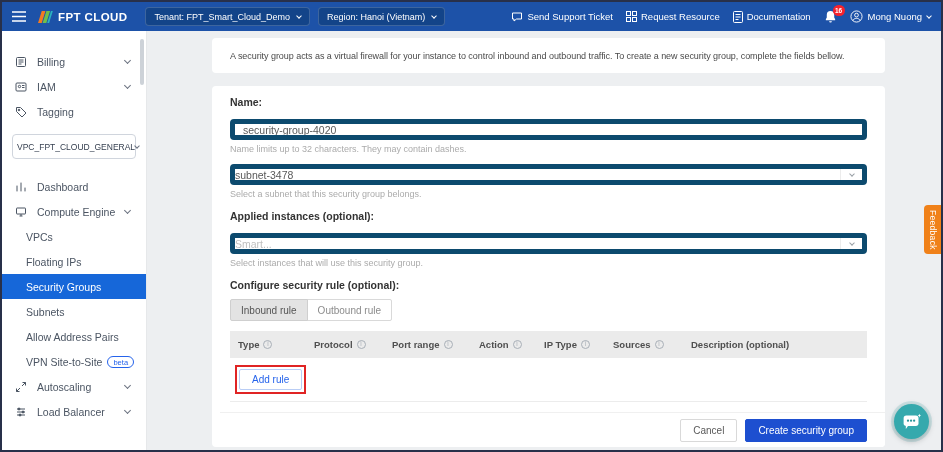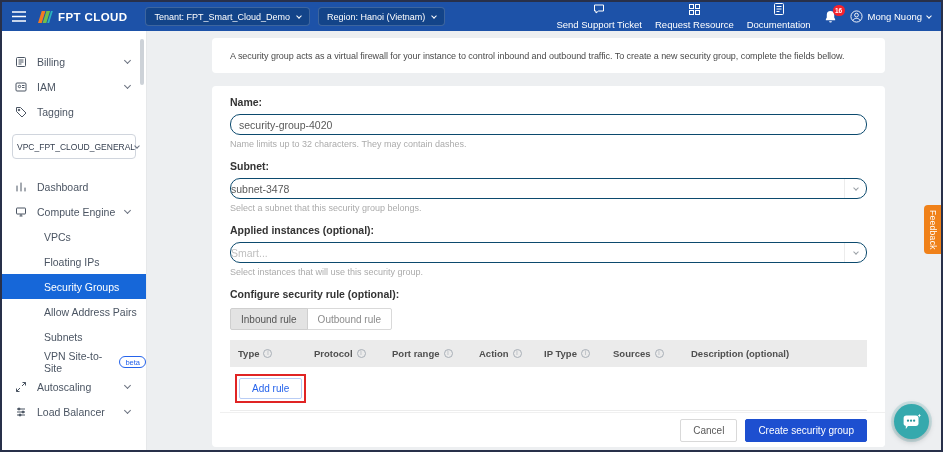--- a/index.html
+++ b/index.html
@@ -10,21 +10,21 @@
   
   .navbar { position:absolute; top:0; left:0; right:0; height:29px; background:var(--navbar,#1d52a8);
             display:flex; align-items:center; color:#fff; padding-right:10px; z-index:5; }
   .hamburger { width:34px; display:flex; justify-content:center; align-items:center; cursor:pointer; height:100%; }
   .brand { display:flex; align-items:center; gap:5px; margin-right:18px; cursor:pointer; }
   .brand-text { font-size:11.5px; font-weight:bold; letter-spacing:.4px; }
   .pill { display:flex; align-items:center; gap:7px; background:var(--pill,#134489);
           border:1px solid rgba(255,255,255,.18); border-radius:4px; height:19px; padding:0 8px;
           font-size:9px; margin-right:8px; cursor:pointer; white-space:nowrap; }
   .nav-right { margin-left:auto; display:flex; align-items:center; gap:13px; }
-  .nav-link { display:flex; align-items:center; gap:4px; font-size:9.5px; cursor:pointer; white-space:nowrap;flex-direction:column; }
+  .nav-link { display:flex; align-items:center; gap:4px; font-size:9.5px; cursor:pointer; white-space:nowrap; }
   .bell-wrap { position:relative; display:flex; cursor:pointer; }
   .badge { position:absolute; top:-5px; right:-8px; background:var(--badge,#f5222d); color:#fff;
            font-size:6.5px; min-width:12px; height:11px; border-radius:6px; display:flex;
            align-items:center; justify-content:center; padding:0 2px; font-weight:bold; }
   .user { display:flex; align-items:center; gap:5px; font-size:9.5px; cursor:pointer; }
 
   
   .chev { display:inline-block; width:5px; height:5px; border-right:1.3px solid currentColor;
           border-bottom:1.3px solid currentColor; flex:none; }
   .chev.down { transform:rotate(45deg); margin-top:-2px; }
@@ -38,37 +38,37 @@
                     background:#cdd2d8; border-radius:2px; cursor:pointer; }
   .side-item { height:25px; display:flex; align-items:center; padding:0 14px 0 13px;
                font-size:10.5px; color:#4b5563; cursor:pointer; position:relative; }
   .side-item .icon { width:13px; display:flex; margin-right:9px; flex:none; color:inherit; }
   .chev-pos { position:absolute; right:16px; color:#6b7280; }
   .side-item.blue { color:#2563eb; }
   .side-item.blue .chev-pos { color:#2563eb; }
   .vpc-select { margin:10px 10px 15px 10px; height:25px; border:1px solid #d0d5dd; border-radius:4px;
                 display:flex; align-items:center; justify-content:space-between; padding:0 4px;
                 font-size:8.5px; color:#374151; cursor:pointer; }
-  .side-child { height:25px; display:flex; align-items:center; padding-left:42px;
+  .side-child { height:25px; display:flex; align-items:center; padding-left:24px;
                 font-size:10.5px; color:#4b5563; cursor:pointer; }
   .side-child.active { background:var(--active,#1667d9); color:#fff; }
   .beta { margin-left:5px; border:1px solid var(--link,#2563eb); color:var(--link,#2563eb);
           font-size:7.5px; padding:0 5px; border-radius:7px; height:12px; line-height:11px; }
 
   
   .main { position:absolute; left:146px; top:29px; right:0; bottom:0; background:#edeff1; }
   .intro-card { position:absolute; left:64px; top:7px; width:673px; height:35px; background:#fff;
                 border-radius:4px; display:flex; align-items:center; padding:0 18px;
                 font-size:9px; color:#4a4a4a; white-space:nowrap; overflow:hidden; letter-spacing:-.05px; }
   .form-card { position:absolute; left:64px; top:55px; width:673px; bottom:3px; background:#fff;
                border-radius:4px; padding:0 18px; overflow:hidden; }
   .f-label { font-size:10.5px; font-weight:bold; color:#333; margin-top:11px; line-height:13px; }
   .f-label.first { margin-top:10px; }
-  .input, .selectbox { margin-top:5px; height:21px; width:100%; border:1px solid #0c4a6e;
-                       border-radius:10px; font-size:10.5px; color:#595959; background:#fff; }
+  .input, .selectbox { margin-top:10px; height:21px; width:100%; border:5px solid #0c4a6e;
+                       border-radius:4px; font-size:10.5px; color:#595959; background:#fff; }
   input.input { padding:0 8px; outline:none; display:block; font-family:inherit; }
   .selectbox { display:flex; align-items:center; padding:0 0; position:relative; cursor:pointer; }
   .selectbox .placeholder { color:#bfbfbf; }
   .sel-right { position:absolute; right:0; top:0; bottom:0; width:22px; display:flex; align-items:center;
                justify-content:center; border-left:1px solid #ececec; color:#9aa0a6; }
   .help { margin-top:4px; font-size:9px; color:#ababab; line-height:10px; }
   .tabs { margin-top:7px; display:flex; }
   .tab { height:22px; display:flex; align-items:center; padding:0 10px; border:1px solid #d9d9d9;
          font-size:10px; color:#8c8c8c; background:#fff; cursor:pointer; position:relative; }
   .tab:first-child { border-radius:2px 0 0 2px; }
@@ -243,24 +243,24 @@
     <div class="side-child">
       <span>VPCs</span>
     </div>
     <div class="side-child">
       <span>Floating IPs</span>
     </div>
     <div class="side-child active">
       <span>Security Groups</span>
     </div>
     <div class="side-child">
+      <span>Subnets</span>
+    </div>
+    <div class="side-child">
       <span>Allow Address Pairs</span>
-    </div>
-    <div class="side-child">
-      <span>Subnets</span>
     </div>
     <div class="side-child">
       <span>VPN Site-to-Site</span>
       <span class="beta">beta</span>
     </div>
 
     <div class="side-item">
       <span class="icon">
         <svg width="12" height="12" viewBox="0 0 12 12" fill="none" stroke="currentColor">
             <path d="M7.5 1.5h3v3M10.5 1.5 7 5M4.5 10.5h-3v-3M1.5 10.5 5 7"></path>
@@ -286,21 +286,20 @@
   <main class="main">
     <div class="intro-card">
       <span>A security group acts as a virtual firewall for your instance to control inbound and outbound traffic. To create a new security group, complete the fields bellow.</span>
     </div>
 
     <section class="form-card">
       <div class="f-label first">Name:</div>
       <input class="input" value="security-group-4020" style="">
       <div class="help">Name limits up to 32 characters. They may contain dashes.</div>
 
-      <div class="f-label">Subnet:</div>
       <div class="selectbox">
         <span>subnet-3478</span>
         <span class="sel-right">
           <span class="chev down sm"></span>
         </span>
       </div>
       <div class="help">Select a subnet that this security group belongs.</div>
 
       <div class="f-label">Applied instances (optional):</div>
       <div class="selectbox">

